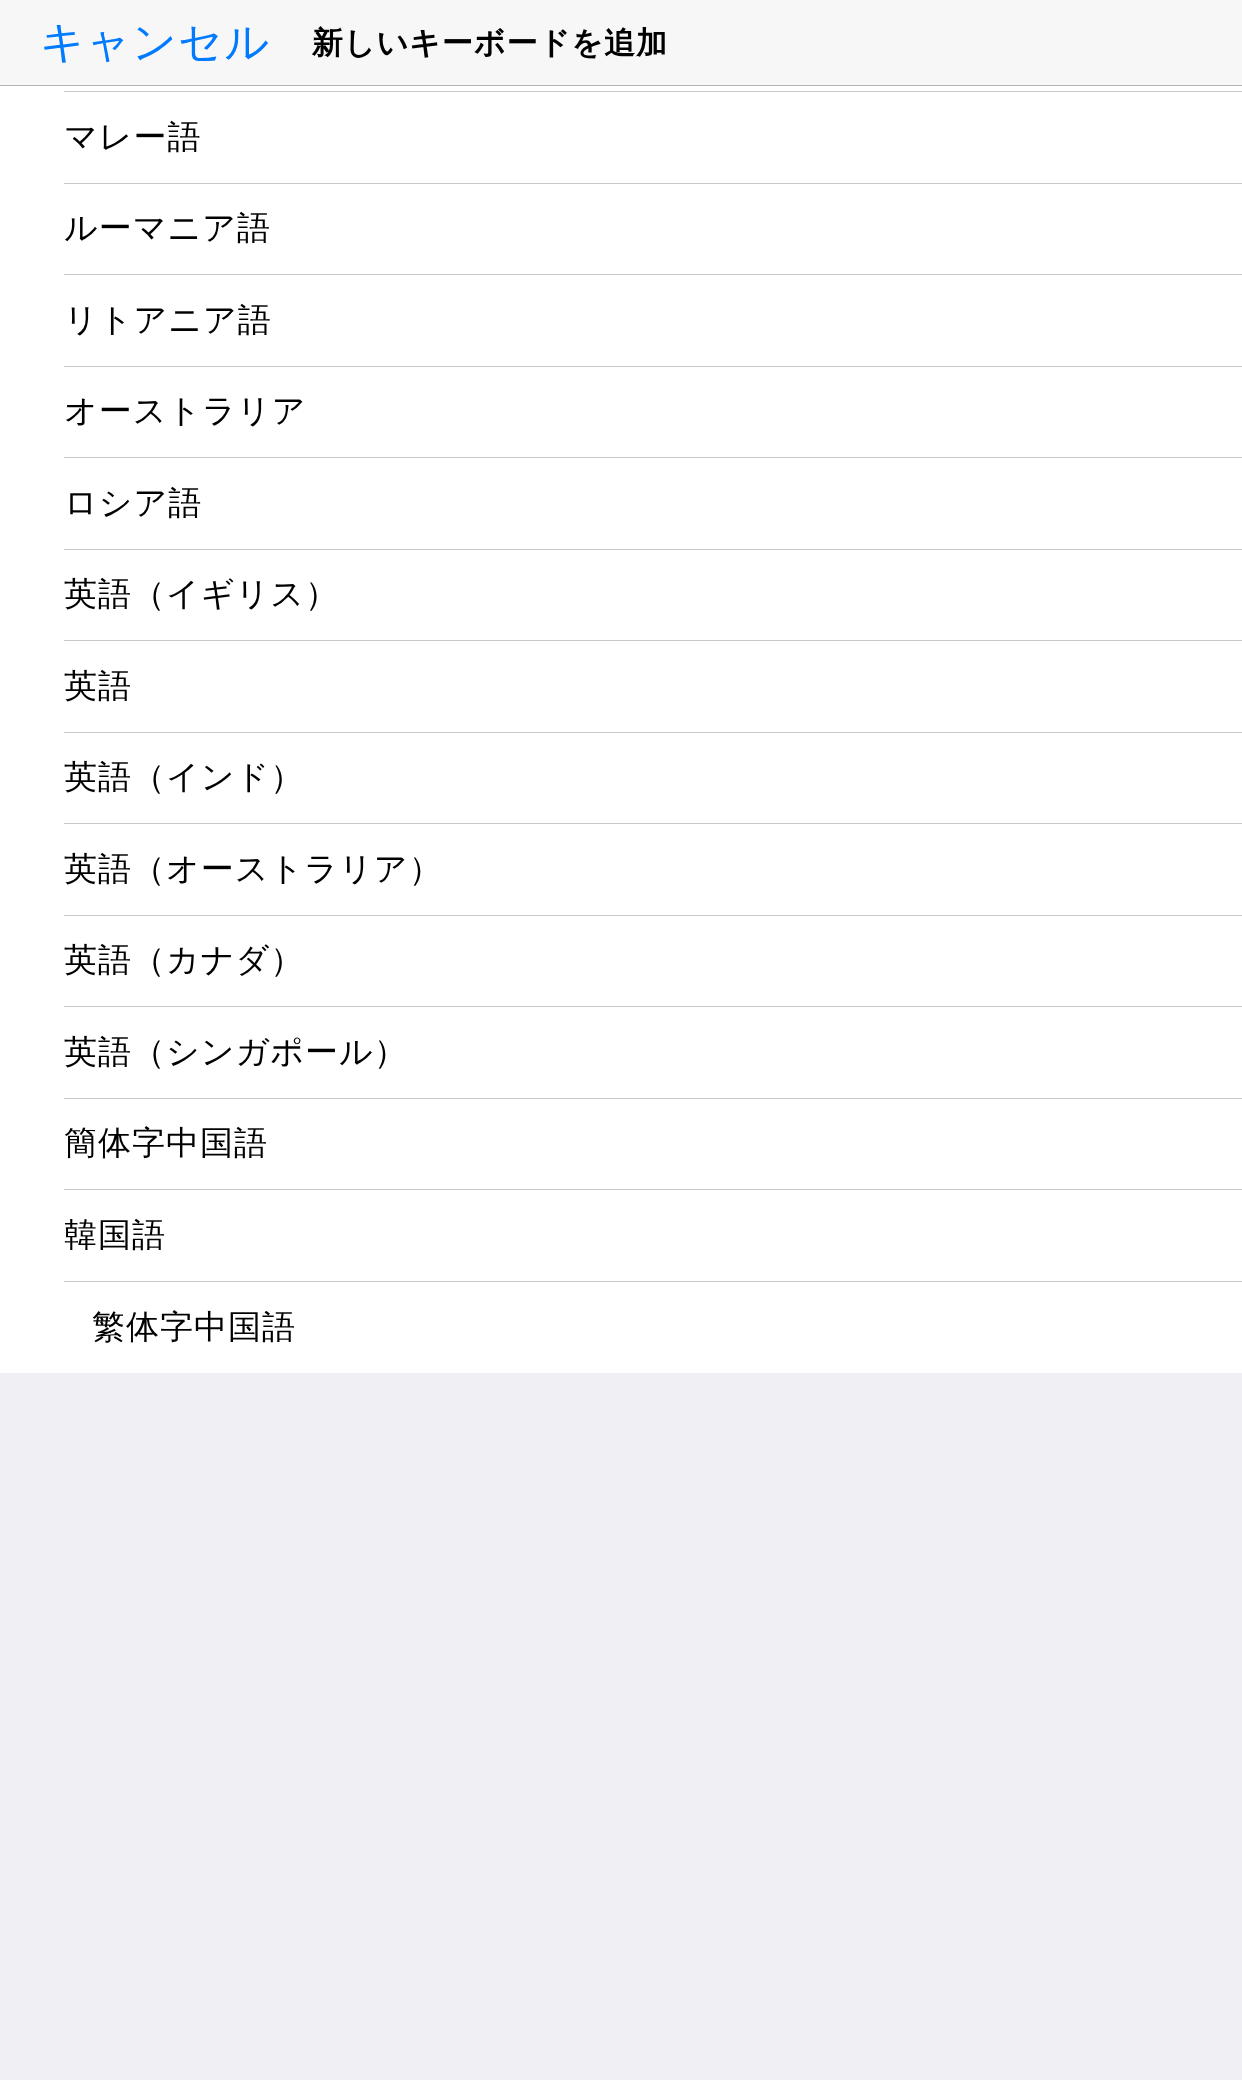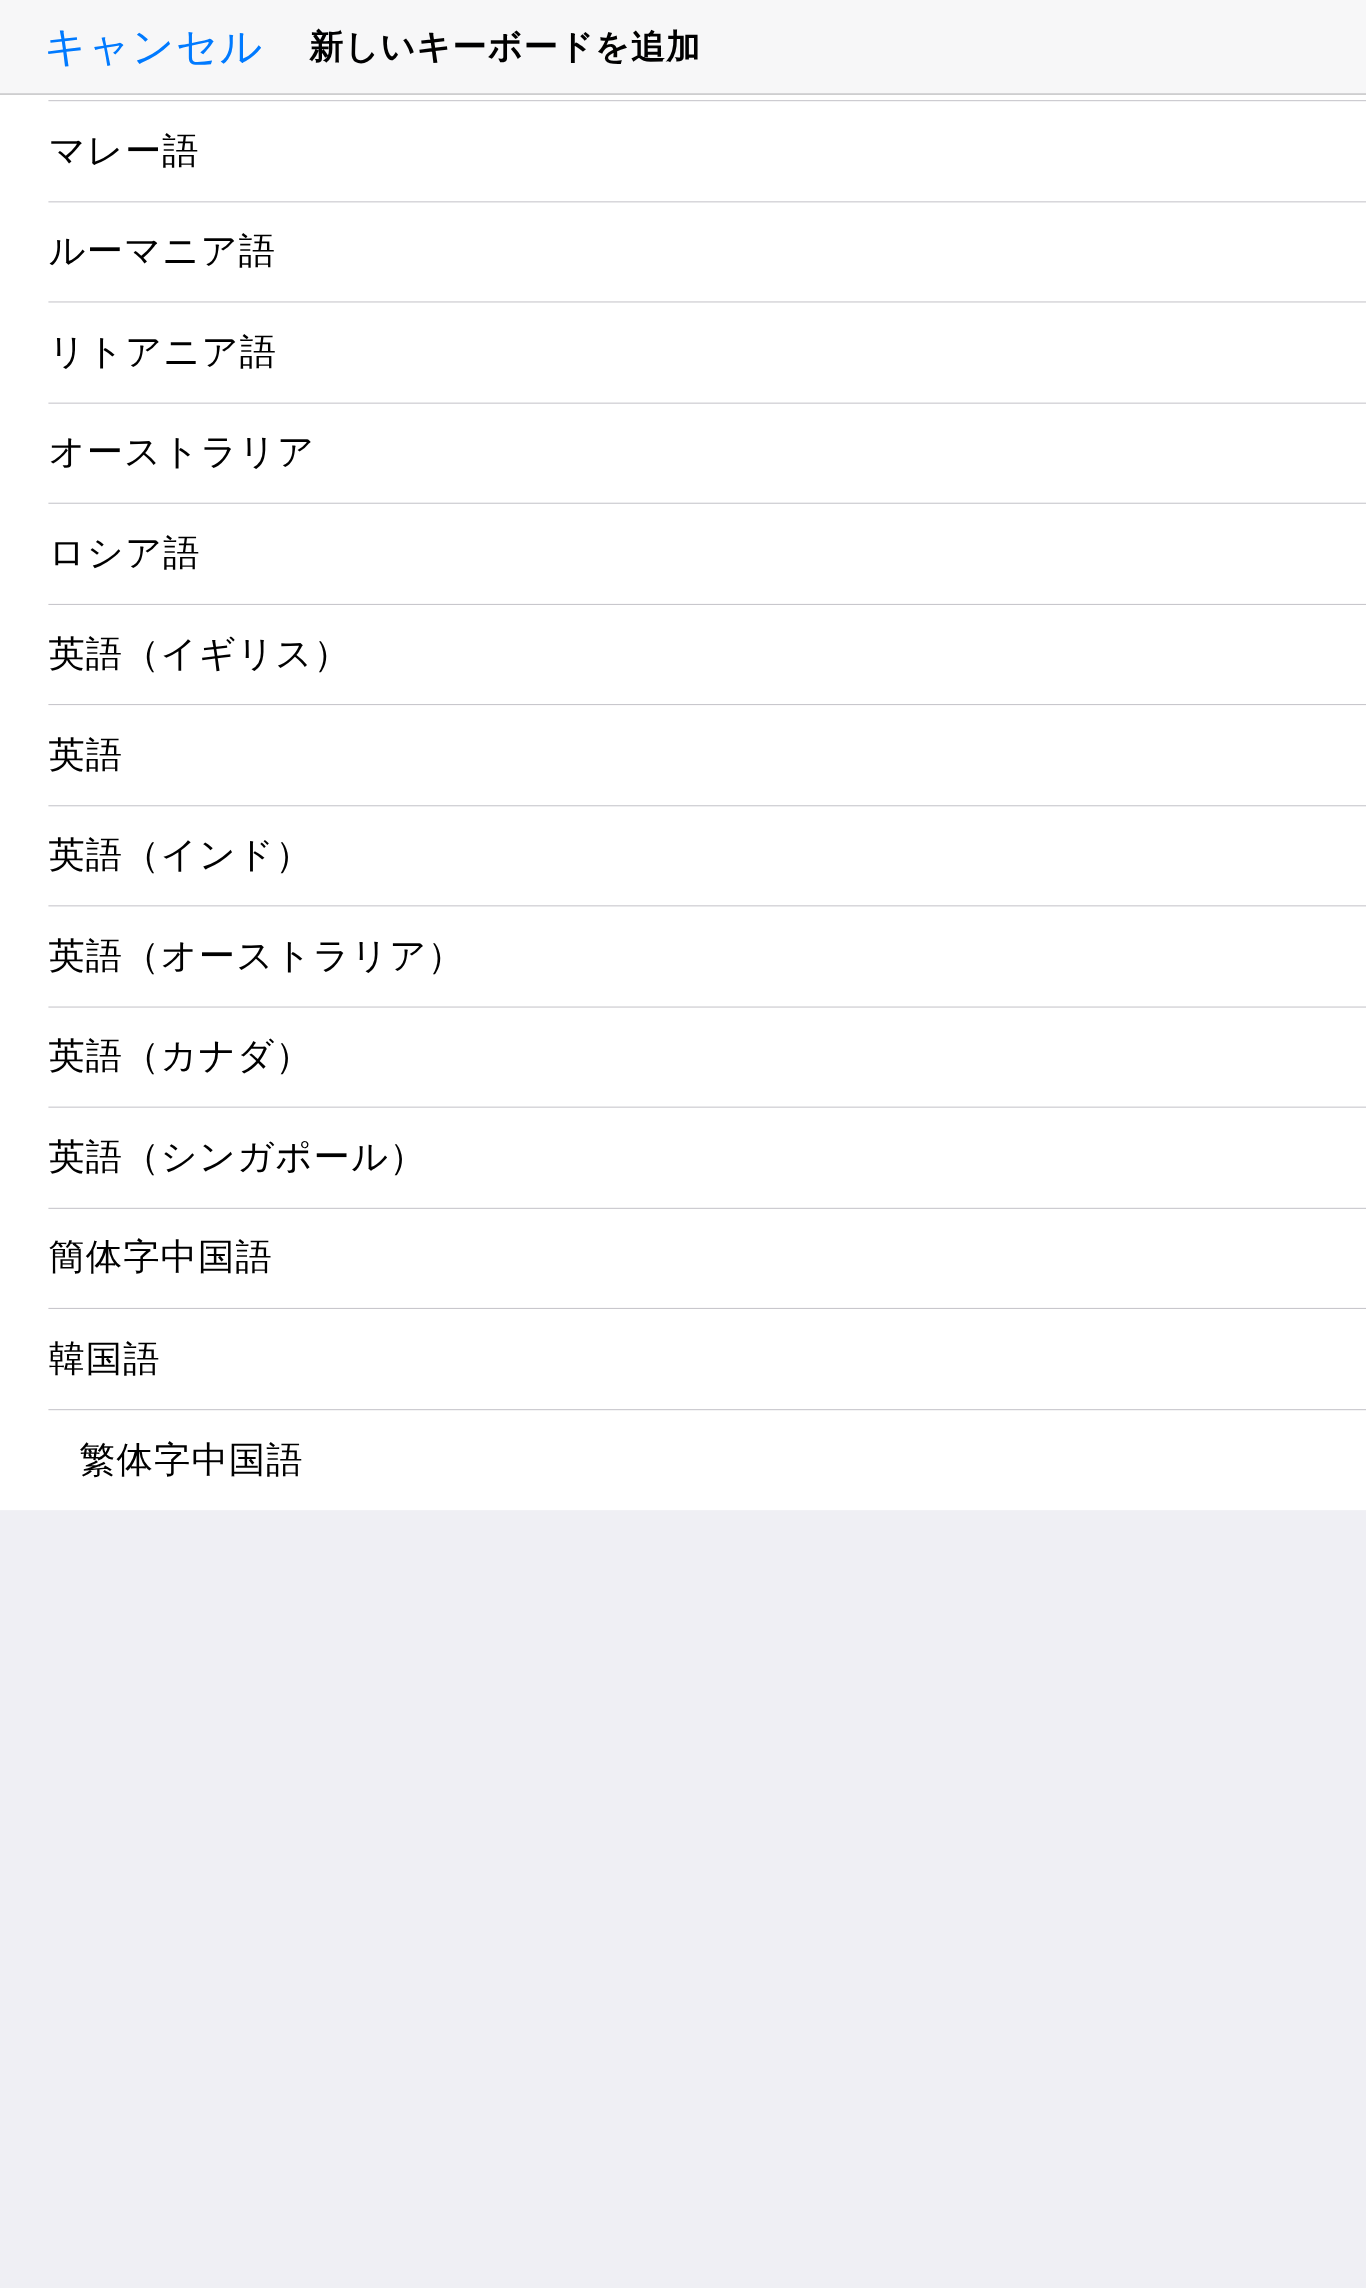--- a/index.html
+++ b/index.html
@@ -18,37 +18,37 @@
       height: 86px;
       background: #f7f7f8;
       border-bottom: 1px solid #b3b3b5;
       display: flex;
       align-items: center;
       padding: 0 40px;
       position: relative;
     }
     .cancel-btn {
       color: #007aff;
-      font-size: 38px;
+      font-size: 44px;
       font-weight: 400;
       background: none;
       border: none;
       cursor: pointer;
       letter-spacing: 1px;
     }
     .title {
       color: #000;
       font-size: 31px;
       font-weight: 600;
       margin-left: 42px;
       letter-spacing: 1px;
     }
     .list-container {
       background: #ffffff;
-      padding-left: 44px;
+      padding-left: 64px;
     }
     .list-item {
       height: 91.5px;
       display: flex;
       align-items: center;
       border-bottom: 1px solid #c8c7cc;
       font-size: 33px;
       color: #000;
       cursor: pointer;
       letter-spacing: 1px;

